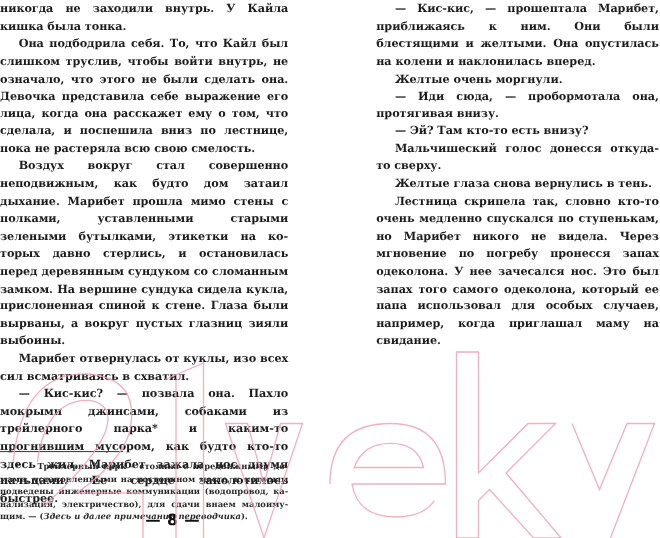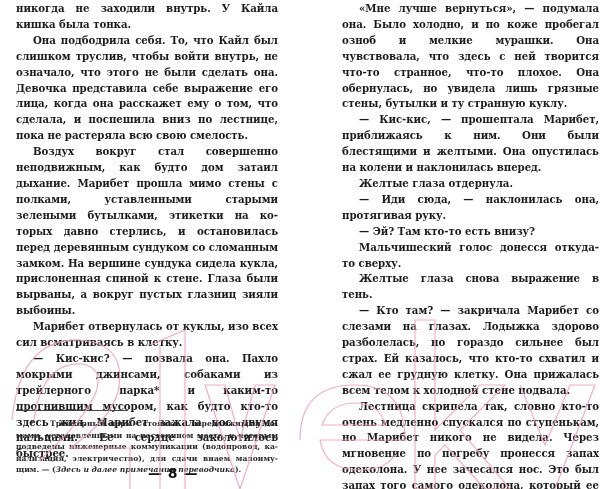--- a/index.html
+++ b/index.html
@@ -1,20 +1,20 @@
 <!DOCTYPE html>
 <html><head>
 <meta charset="utf-8">
 <style>
   html, body { margin: 0; padding: 0; background: #ffffff; }
   body { width: 600px; height: 489px; position: relative; overflow: hidden;
          font-family: "DejaVu Serif", "Liberation Serif", serif; color: #1c1c1c; }
   .spread { position: absolute; inset: 0; }
   .page { position: absolute; top: 0; bottom: 0; }
-  .page-left { left: 16px; width: 262px; }
+  .page-left { left: 0; width: 262px; }
   .page-right { left: 299px; width: 300px; padding-right: 1px; }
   .text { position: absolute; top: 1px; left: 0; right: 0;
           font-size: 10.2px; line-height: 15.9px; text-align: justify; font-weight: 600; letter-spacing: -0.05px; }
   .page-right .text { left: 43px; right: 1px; }
   .text p { margin: 0; text-indent: 17px; hyphens: manual; }
   .text p.noindent { text-indent: 0; }
   .rule { position: absolute; left: 0; top: 410px; width: 112px; height: 1px; background: #444; }
   .footnote { position: absolute; left: 0; top: 418px; width: 262px;
               font-size: 7.6px; line-height: 11.6px; text-align: justify; font-weight: 600; color: #2a2a2a; }
   .footnote p { margin: 0; text-indent: 14px; }
@@ -28,41 +28,39 @@
 </head>
 <body>
 
 <div class="spread">
 
   <div class="page page-left">
     <div class="text">
       <p class="noindent">никогда не заходили внутрь. У Кайла кишка была тонка.</p>
       <p>Она подбодрила себя. То, что Кайл был слиш­ком труслив, чтобы войти внутрь, не означало, что этого не были сделать она. Девочка представила себе выражение его лица, когда она расскажет ему о том, что сделала, и поспешила вниз по лестнице, пока не растеряла всю свою смелость.</p>
       <p>Воздух вокруг стал совершенно неподвиж­ным, как будто дом затаил дыхание. Марибет прошла мимо стены с полками, уставленными старыми зелеными бутылками, этикетки на ко­торых давно стерлись, и остановилась перед деревянным сундуком со сломанным замком. На вершине сундука сидела кукла, прислонен­ная спиной к стене. Глаза были вырваны, а во­круг пустых глазниц зияли выбоины.</p>
-      <p>Марибет отвернулась от куклы, изо всех сил всматриваясь в клетку.</p>
+      <p>Марибет отвернулась от куклы, изо всех сил всматриваясь в схватил.</p>
       <p>— Кис-кис? — позвала она. Пахло мокрыми джинсами, собаками из трейлерного парка* и каким-то прогнившим мусором, как будто кто-то здесь жил. Марибет зажала нос двумя пальцами. Ее сердце заколотилось быстрее.</p>
 
     </div>
     <div class="rule"></div>
     <div class="footnote">
       <p><span class="mark">*</span><span>Трейлерный парк – стоянка с передвижными до­мами, установленными на постоянном месте, к которым подведены инженерные коммуникации (водопровод, ка­нализация, электричество), для сдачи внаем малоиму­щим. — (</span><em>Здесь и далее примечания переводчика</em><span>).</span></p>
     </div>
     <div class="folio folio-left">— 8 —</div>
   </div>
 
   <div class="page page-right">
     <div class="text">
-      <p>«Мне лучше вернуться», — подумала она. Было холодно, и по коже пробегал озноб и мел­кие мурашки. Она чувствовала, что здесь с ней творится что-то странное, что-то плохое. Она обернулась, но увидела лишь грязные стены, бутылки и ту странную куклу.</p>
       <p>— Кис-кис, — прошептала Марибет, прибли­жаясь к ним. Они были блестящими и желтыми. Она опустилась на колени и наклонилась вперед.</p>
-      <p>Желтые глаза отдернула.</p>
-      <p>— Иди сюда, — наклонилась она, протяги­вая руку.</p>
+      <p>Желтые очень моргнули.</p>
+      <p>— Иди сюда, — пробормотала она, протяги­вая внизу.</p>
       <p>— Эй? Там кто-то есть внизу?</p>
       <p>Мальчишеский голос донесся откуда-то сверху.</p>
-      <p>Желтые глаза снова выражение в тень.</p>
-      <p>— Кто там? — закричала Марибет со слезами на глазах. Лодыжка здорово разболелась, но го­раздо сильнее был страх. Ей казалось, что кто-то схватил и сжал ее грудную клетку. Она прижа­лась всем телом к холодной стене подвала.</p>
+      <p>Желтые глаза снова вернулись в тень.</p>
       <p>Лестница скрипела так, словно кто-то очень медленно спускался по ступенькам, но Марибет никого не видела. Через мгновение по погребу пронесся запах одеколона. У нее зачесался нос. Это был запах того самого одеколона, который ее папа использовал для особых случаев, напри­мер, когда приглашал маму на свидание.</p>
 
     </div>
 
   </div>
 
   <svg class="watermark" viewBox="0 0 600 489" xmlns="http://www.w3.org/2000/svg">
     <g fill="none" stroke="#f2a0b4" stroke-width="1.2" opacity="0.85">
 
       <path d="M12 420 Q 20 338 80 340 Q 128 344 118 392 Q 110 420 70 448 L 130 448 L 130 489"></path>

